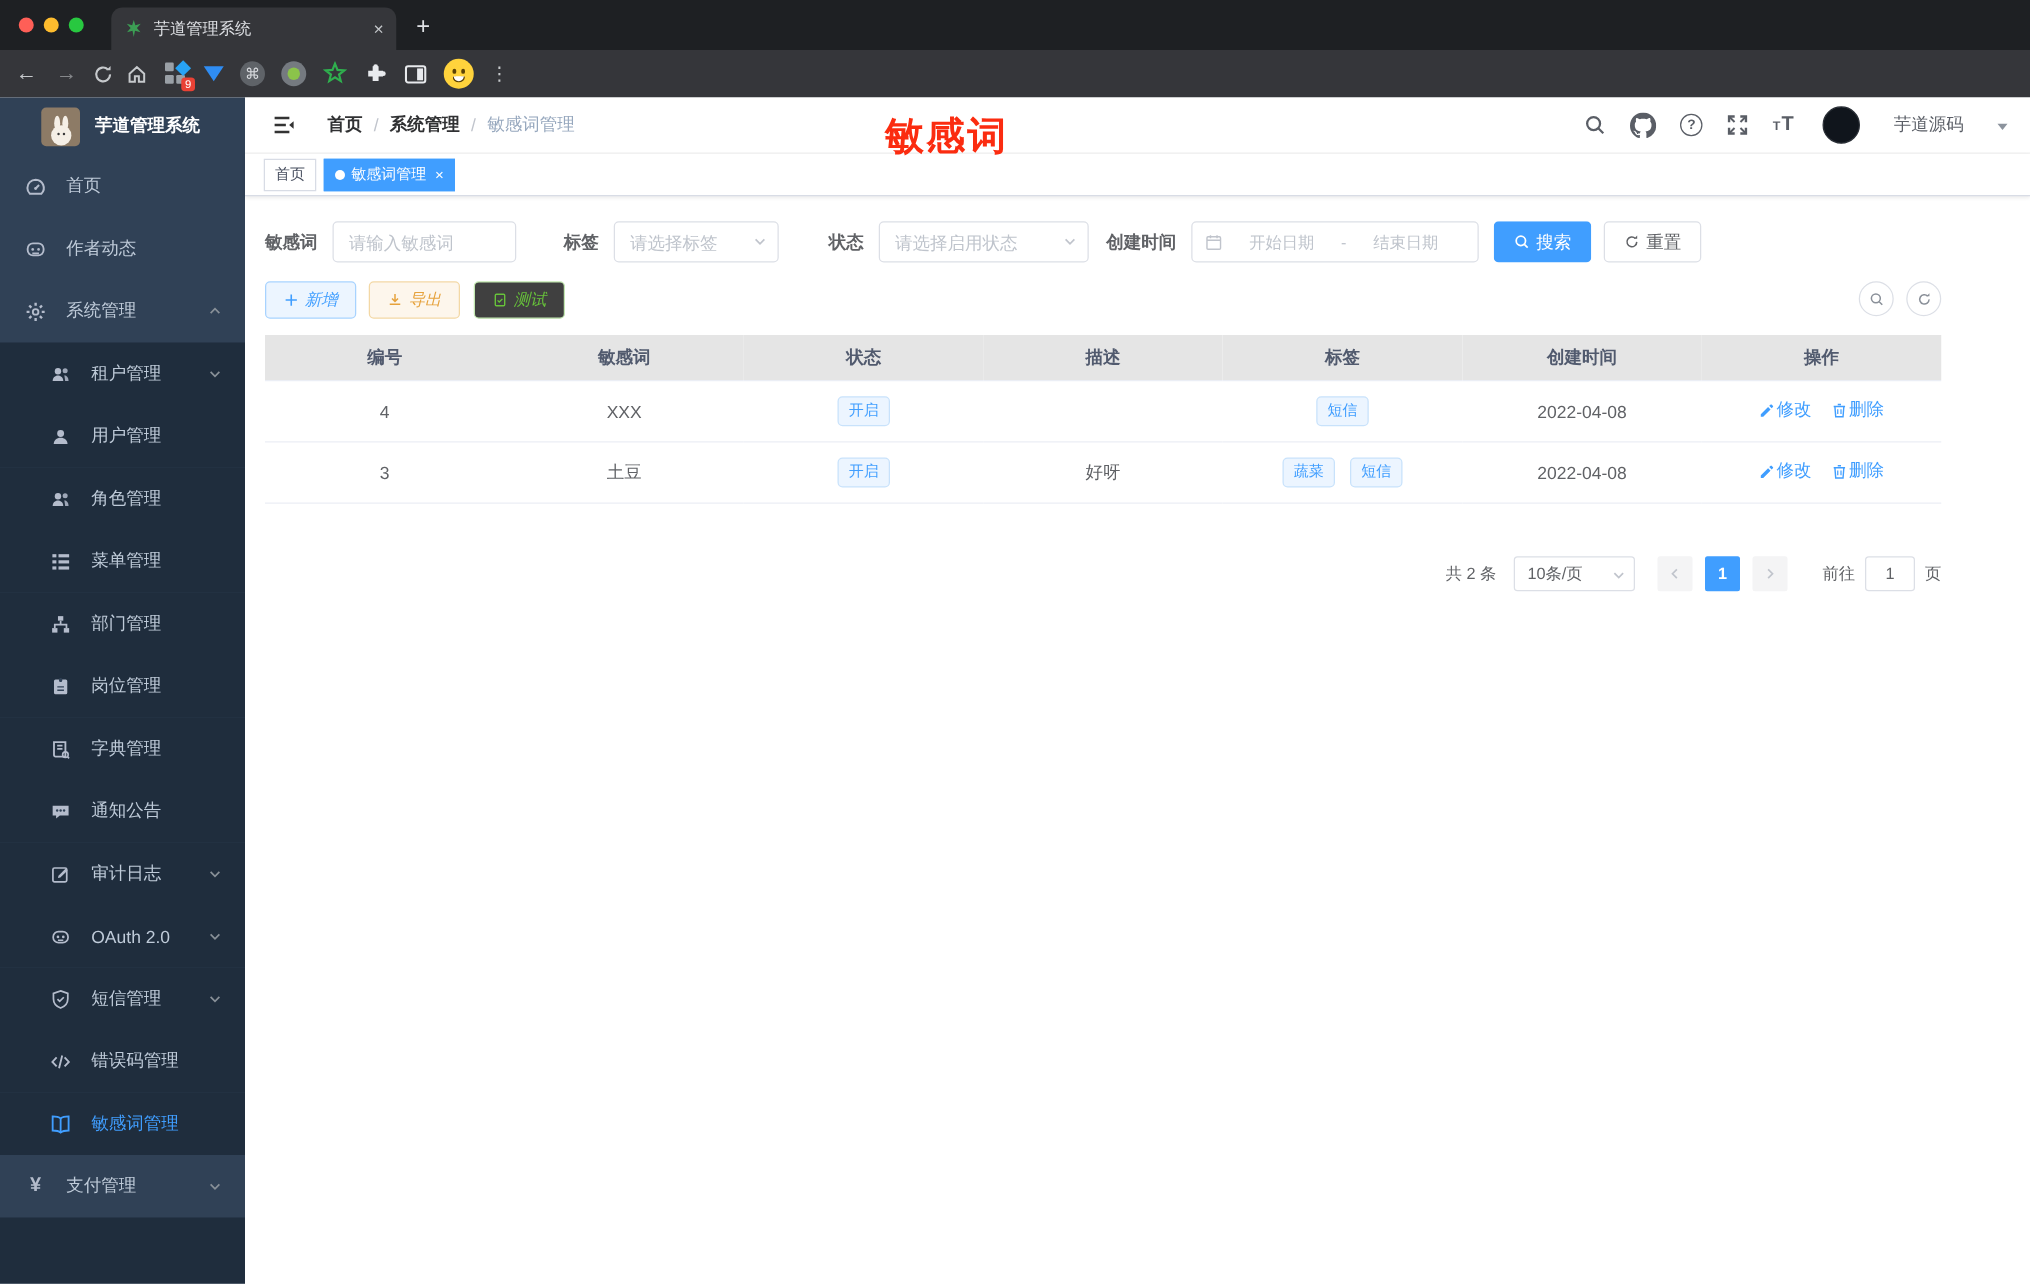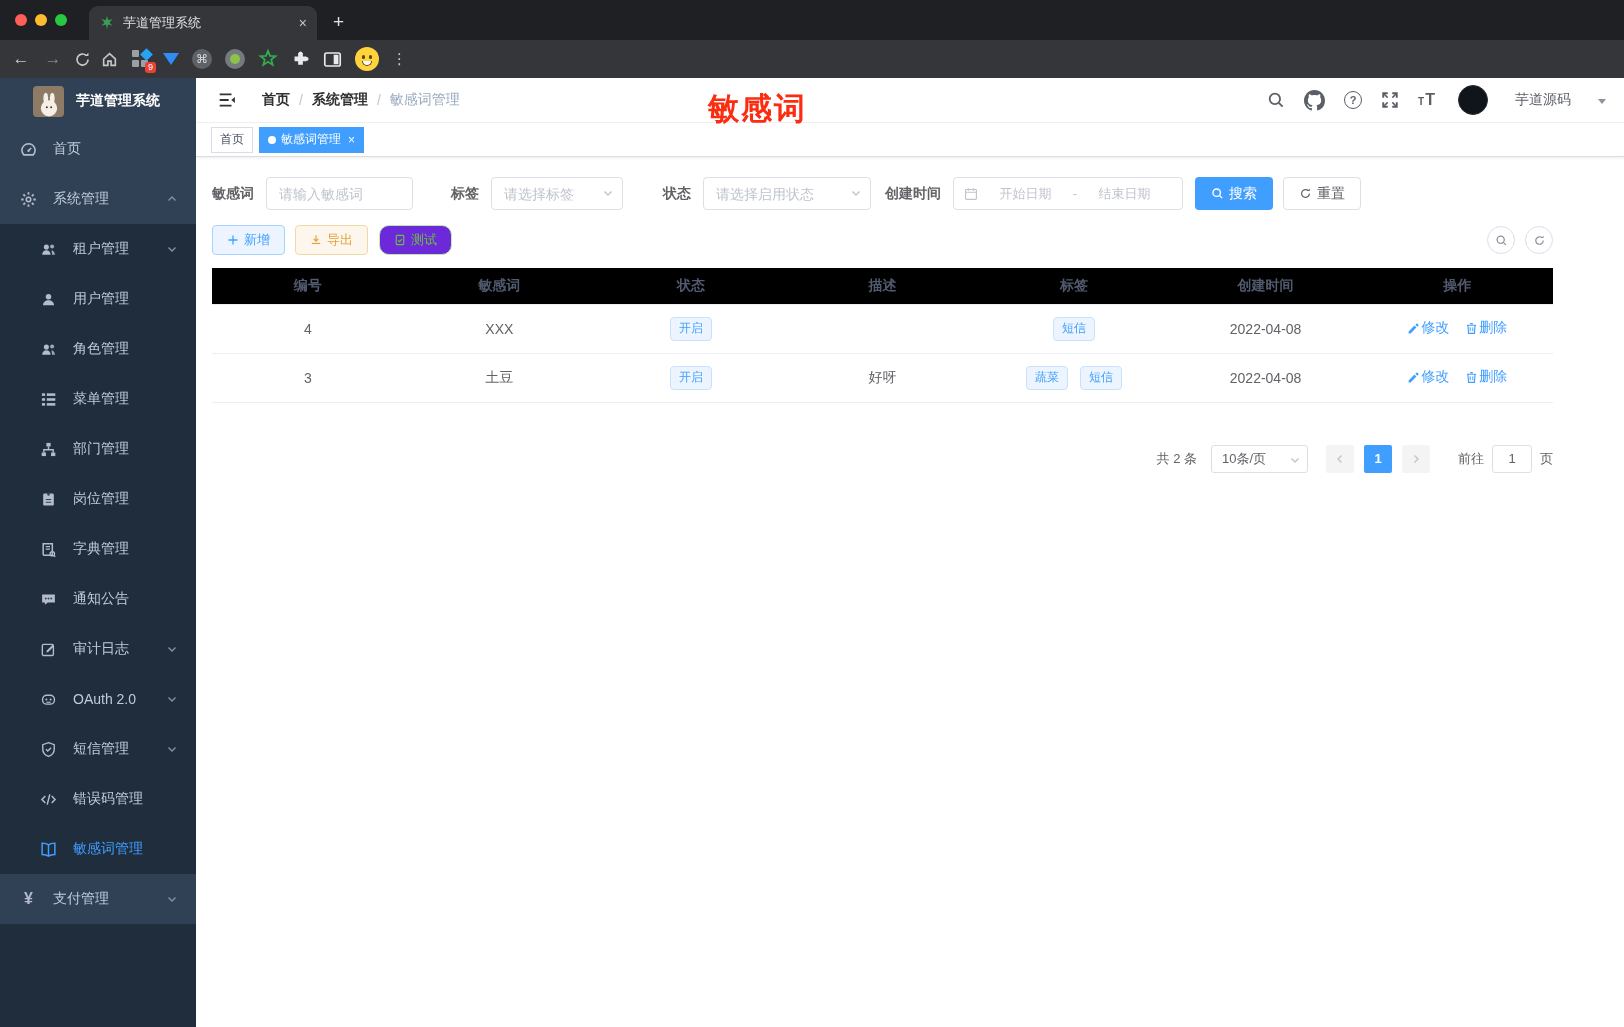--- a/index.html
+++ b/index.html
@@ -99,33 +99,33 @@
   .daterange { width:230px; height:33px; border:1px solid #dcdfe6; border-radius:4px; display:flex; align-items:center; padding:0 10px; gap:0; }
   .daterange .ph { font-size:13px; color:#bfc4cc; flex:1; text-align:center; white-space:nowrap; }
   .daterange .sep { color:#bfc4cc; font-size:13px; }
   .cal-ic { width:14px; height:14px; color:#c0c4cc; flex-shrink:0; }
   .btn { height:33px; border-radius:4px; display:inline-flex; align-items:center; justify-content:center; gap:5px; font-size:14px; cursor:pointer; border:1px solid transparent; padding:0 15px; white-space:nowrap; }
   .btn-primary { background:#409eff; color:#fff; margin-left:12px; }
   .btn-plainwhite { background:#fff; border-color:#dcdfe6; color:#606266; margin-left:10px; }
   .btn svg { width:13px; height:13px; }
 
   
-  .btns-row { display:flex; align-items:center; margin-top:15px; }
+  .btns-row { display:flex; margin-top:15px;font-style:italic; }
   .btn-sm { height:30px; font-size:13px; padding:0 14px; border-radius:4px; display:inline-flex; align-items:center; gap:5px; border:1px solid; cursor:pointer; }
   .btn-sm svg { width:12px; height:12px; }
   .b-add { background:#ecf5ff; border-color:#a8d3ff; color:#409eff; }
   .b-export { background:#fdf6ec; border-color:#f3d8a5; color:#e6a23c; margin-left:10px; }
-  .b-test { background:#6d28d9; border-color:#c2e7b0; color:#67c23a; margin-left:11px;border-radius:10px; }
+  .b-test { background:#404040; border-color:#c2e7b0; color:#67c23a; margin-left:11px; }
   .mini-circles { margin-left:auto; display:flex; gap:10px; }
   .circ-btn { width:28px; height:28px; border-radius:50%; border:1px solid #dcdfe6; background:#fff; display:flex; align-items:center; justify-content:center; color:#8a9099; cursor:pointer; }
   .circ-btn svg { width:13px; height:13px; }
 
   
   table { width:100%; border-collapse:collapse; margin-top:13px; table-layout:fixed; }
-  thead th { background:#000000; height:36px; font-size:14px; color:#515a6e; font-weight:bold; text-align:center; border-bottom:1px solid #ebeef5; }
+  thead th { background:#e5e5e5; height:36px; font-size:14px; color:#515a6e; font-weight:bold; text-align:center; border-bottom:1px solid #ebeef5; }
   tbody td { height:49px; text-align:center; font-size:14px; color:#606266; border-bottom:1px solid #ebeef5; }
   .el-tag { display:inline-flex; align-items:center; height:24px; padding:0 8px; background:#ecf5ff; border:1px solid #c8e2fb; border-radius:4px; color:#409eff; font-size:12px; }
   .tag-gap { margin-left:8px; }
   .op-link { color:#409eff; font-size:14px; display:inline-flex; align-items:center; gap:1px; cursor:pointer; }
   .op-link svg { width:13px; height:13px; }
   .op-gap { margin-left:12px; }
 
   
   .pager { display:flex; align-items:center; justify-content:flex-end; margin-top:42px; font-size:13px; color:#606266; }
   .pg-total { margin-right:14px; }
@@ -231,20 +231,31 @@
         <span class="ic">
             <svg viewBox="0 0 16 16" width="17" height="17">
               <path d="M8 2.6A6.2 6.2 0 0 0 1.8 8.8c0 1.7.7 3.2 1.8 4.3h8.8a6.2 6.2 0 0 0-4.4-10.5z" fill="none" stroke="currentColor" stroke-width="1.5"></path>
               <path d="M8 9.2l2.6-2.6" stroke="currentColor" stroke-width="1.5"></path>
               <circle cx="8" cy="9.2" r="1.1" fill="currentColor"></circle>
             </svg>
           </span>
         <span class="s-label">首页</span>
       </div>
 
+      <div class="s-item">
+        <span class="ic">
+            <svg viewBox="0 0 16 16" width="17" height="17">
+              <rect x="2" y="3.5" width="12" height="9" rx="4" fill="none" stroke="currentColor" stroke-width="1.4"></rect>
+              <circle cx="5.8" cy="8" r="1" fill="currentColor"></circle>
+              <circle cx="10.2" cy="8" r="1" fill="currentColor"></circle>
+              <path d="M5.5 11h5" stroke="currentColor" stroke-width="1.2"></path>
+            </svg>
+          </span>
+        <span class="s-label">作者动态</span>
+      </div>
 
       <div class="s-item">
         <span class="ic">
             <svg viewBox="0 0 16 16" width="17" height="17">
               <circle cx="8" cy="8" r="2.1" fill="none" stroke="currentColor" stroke-width="1.4"></circle>
               <g stroke="currentColor" stroke-width="1.8">
                 <path d="M8 1.2v2.2M8 12.6v2.2M1.2 8h2.2M12.6 8h2.2M3.2 3.2l1.6 1.6M11.2 11.2l1.6 1.6M12.8 3.2l-1.6 1.6M4.8 11.2l-1.6 1.6"></path>
               </g>
             </svg>
           </span>

